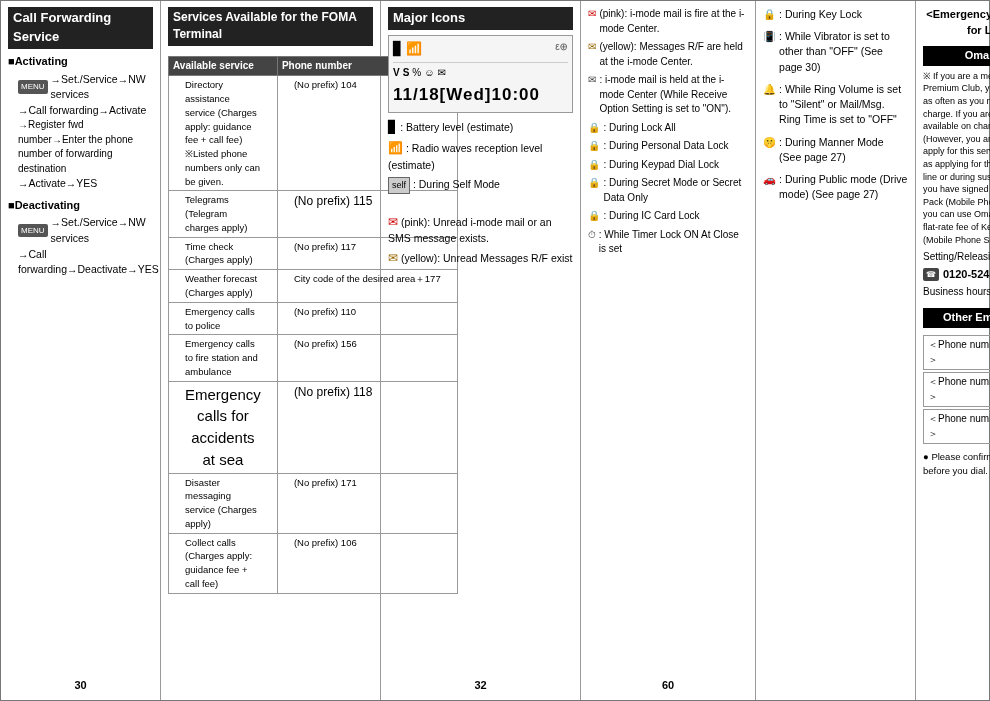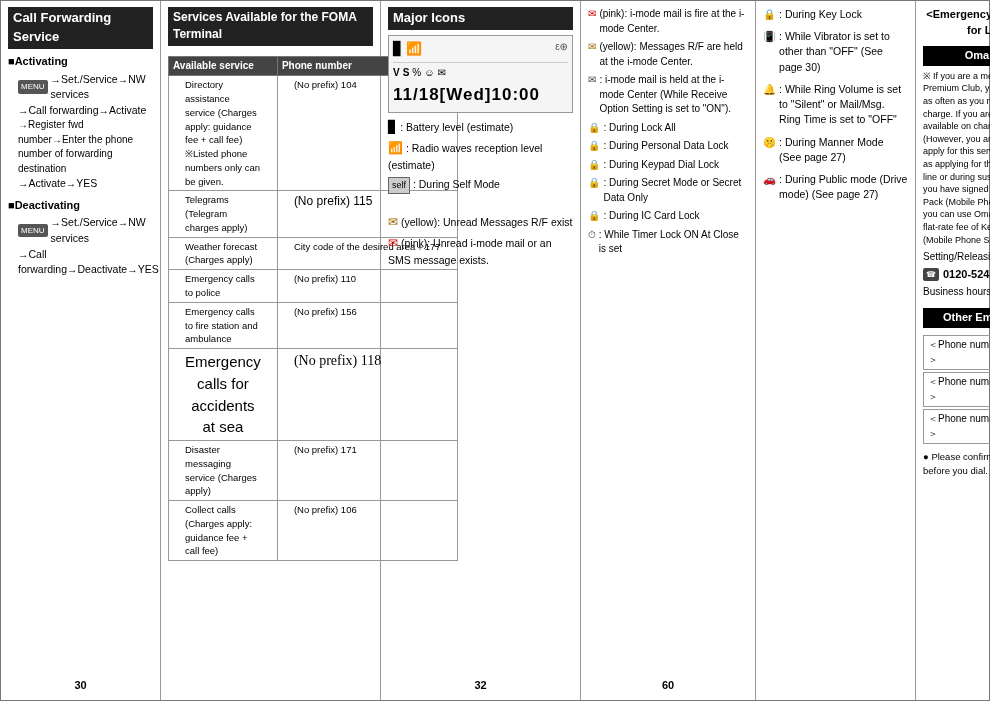--- a/index.html
+++ b/index.html
@@ -159,34 +159,38 @@
             <td style="font-size: 9.5px;">Directory assistance service
 (Charges apply: guidance fee + call fee)
 ※Listed phone numbers only can be given.</td>
             <td style="font-size: 9.5px; white-space: nowrap;">(No prefix) 104</td>
           </tr>
           <tr>
             <td style="font-size: 9.5px;">Telegrams (Telegram charges apply)</td>
             <td style="font-size: 12px; white-space: nowrap;">(No prefix) 115</td>
           </tr>
           <tr>
+            <td style="font-size: 9.5px;">Time check (Charges apply)</td>
+            <td style="font-size: 9.5px; white-space: nowrap;">(No prefix) 117</td>
+          </tr>
+          <tr>
             <td style="font-size: 9.5px;">Weather forecast (Charges apply)</td>
             <td style="font-size: 9.5px; white-space: nowrap;">City code of the desired area＋177</td>
           </tr>
           <tr>
             <td style="font-size: 9.5px;">Emergency calls to police</td>
             <td style="font-size: 9.5px; white-space: nowrap;">(No prefix) 110</td>
           </tr>
           <tr>
             <td style="font-size: 9.5px;">Emergency calls to fire station and ambulance</td>
             <td style="font-size: 9.5px; white-space: nowrap;">(No prefix) 156</td>
           </tr>
           <tr>
             <td style="font-size: 15px; text-align: center;">Emergency calls for accidents at sea</td>
-            <td style="font-size: 14px; white-space: nowrap; font-family: Liberation Serif, serif;">(No prefix) 118</td>
+            <td style="font-size: 12px; white-space: nowrap;">(No prefix) 118</td>
           </tr>
           <tr>
             <td style="font-size: 9.5px;">Disaster messaging service
 (Charges apply)</td>
             <td style="font-size: 9.5px; white-space: nowrap;">(No prefix) 171</td>
           </tr>
           <tr>
             <td style="font-size: 9.5px;">Collect calls
 (Charges apply: guidance fee + call fee)</td>
             <td style="font-size: 9.5px; white-space: nowrap;">(No prefix) 106</td>
@@ -221,26 +225,26 @@
     </div>
     <div style="margin-bottom:4px; font-size:10.5px;">
       <span style="font-size:12px;">📶</span>
       <span>: Radio waves reception level (estimate)</span>
     </div>
     <div style="margin-bottom:20px; font-size:10.5px;">
       <span class="icon-box">self</span>
       <span>: During Self Mode</span>
     </div>
     <div style="margin-bottom:4px; font-size:10.5px;">
+      <span style="color:#c00; font-size:12px;">✉</span>
+      <span>(pink): Unread i-mode mail or an SMS message exists.</span>
+    </div>
+    <div style="margin-bottom:4px; font-size:10.5px;">
       <span style="color:#996600; font-size:12px;">✉</span>
       <span>(yellow): Unread Messages R/F exist</span>
-    </div>
-    <div style="margin-bottom:4px; font-size:10.5px;">
-      <span style="color:#c00; font-size:12px;">✉</span>
-      <span>(pink): Unread i-mode mail or an SMS message exists.</span>
     </div>
     <div class="page-num">32</div>
   </div>
 
   <div class="col" style="min-width:175px; max-width:200px;">
     <div id="col4-items">
         <div style="display: flex; align-items: flex-start; gap: 3px; margin-bottom: 4px; font-size: 10px;">
           <span style="color: rgb(204, 0, 0); flex-shrink: 0;">✉</span>
           <span>(pink): i-mode mail is fire at the i-mode Center.</span>
         </div>

